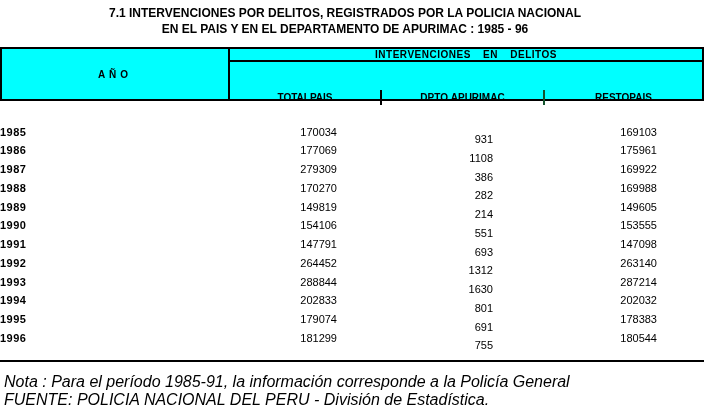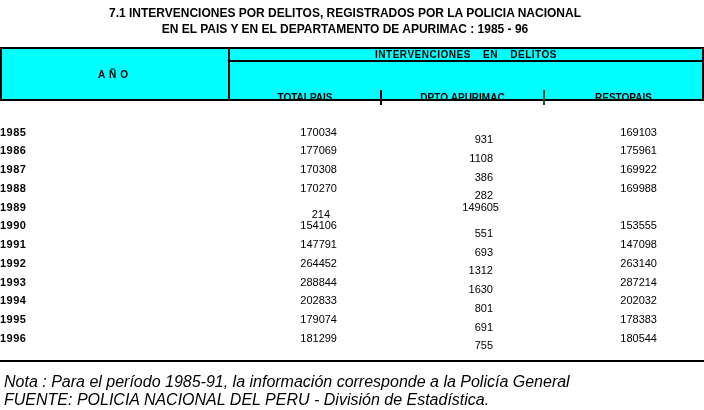--- a/index.html
+++ b/index.html
@@ -91,32 +91,33 @@
     <div class="num n3">169103</div>
   </div>
   <div class="trow">
     <div class="y">1986</div>
     <div class="num n1">177069</div>
     <div class="num n2">1108</div>
     <div class="num n3">175961</div>
   </div>
   <div class="trow">
     <div class="y">1987</div>
-    <div class="num n1">170308</div>
+    <div class="num n1">279309</div>
     <div class="num n2">386</div>
     <div class="num n3">169922</div>
   </div>
   <div class="trow">
     <div class="y">1988</div>
     <div class="num n1">170270</div>
     <div class="num n2">282</div>
     <div class="num n3">169988</div>
   </div>
   <div class="trow">
     <div class="y">1989</div>
+    <div class="num n1">149819</div>
     <div class="num n2">214</div>
     <div class="num n3">149605</div>
   </div>
   <div class="trow">
     <div class="y">1990</div>
     <div class="num n1">154106</div>
     <div class="num n2">551</div>
     <div class="num n3">153555</div>
   </div>
   <div class="trow">

